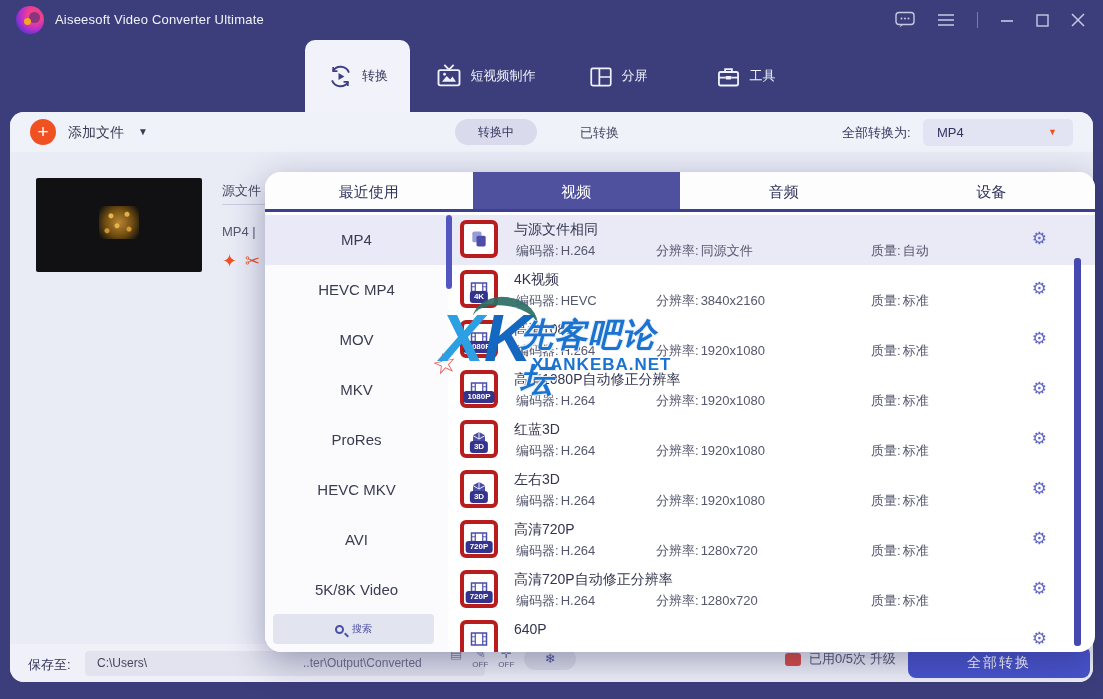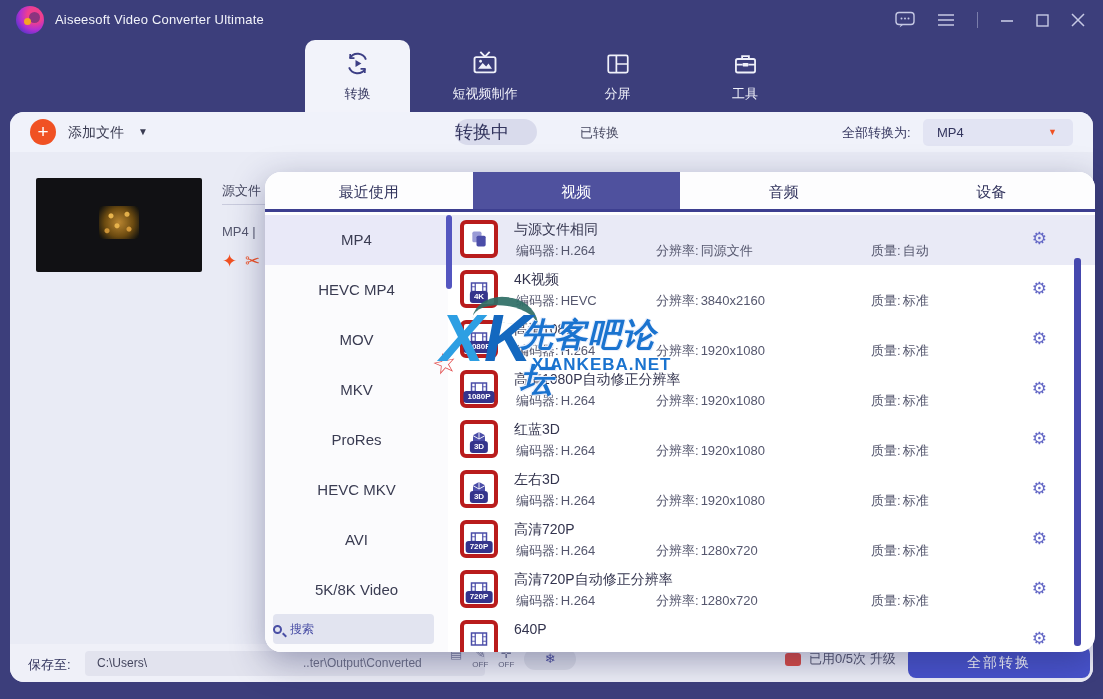--- a/index.html
+++ b/index.html
@@ -16,35 +16,35 @@
   .logo { position:absolute; left:16px; top:6px; width:28px; height:28px; border-radius:50%;
     background:radial-gradient(circle at 68% 32%, #ef3f8f 0 28%, #b32fd1 55%, #5a34c9 80%, #3c3e7b 100%); }
   .logo::after { content:""; position:absolute; left:8px; top:12px; width:7px; height:7px; border-radius:50%; background:#f5a623; }
   .logo::before { content:""; position:absolute; left:13px; top:6px; width:11px; height:11px; border-radius:50%; background:#3c2b73; opacity:.55; }
   .apptitle { position:absolute; left:55px; top:12px; color:#f2f3fa; font-size:13px; letter-spacing:.2px; }
   .tb-icons { position:absolute; right:18px; top:0; height:40px; display:flex; align-items:center; gap:22px; color:#c6c9e4; }
   .tb-icons svg { display:block; }
   .tb-sep { width:1px; height:16px; background:rgba(200,203,230,.45); }
   
   .nav { position:absolute; left:305px; top:40px; height:72px; display:flex; }
-  .navtab { display:flex; flex-direction:column; align-items:center; justify-content:center; gap:8px;
+  .navtab { display:flex; flex-direction:row; align-items:center; justify-content:center; gap:8px;
     color:#f0f1fa; font-size:13px; }
   .navtab .nicon { height:28px; display:flex; align-items:flex-end; }
   .navtab.active { background:#f2f3fa; border-radius:10px 10px 0 0; color:#33355e; }
   .t1 { width:105px; } .t2 { width:150px; } .t3 { width:115px; } .t4 { width:140px; }
   
   .shell { position:absolute; left:10px; top:112px; width:1083px; height:570px;
     background:#e9ebf5; border-radius:14px; }
   .toolbar { position:absolute; left:0; top:0; width:100%; height:40px; background:#f0f2fa; border-radius:14px 14px 0 0; }
   .addbtn { position:absolute; left:20px; top:7px; width:26px; height:26px; border-radius:50%;
     background:#f05123; color:#fff; font-size:19px; line-height:25px; text-align:center; }
   .addlabel { position:absolute; left:58px; top:12px; font-size:14px; color:#3a3c52; }
   .addcaret { position:absolute; left:128px; top:14px; font-size:10px; color:#3a3c52; }
   .pill { position:absolute; left:445px; top:7px; width:82px; height:26px; background:#d9dbec; border-radius:14px;
-    text-align:left; line-height:26px; font-size:18px; color:#33355e; }
+    text-align:center; line-height:26px; font-size:12px; color:#33355e; }
   .convertedtab { position:absolute; left:570px; top:12px; font-size:13px; color:#45475f; }
   .convlabel { position:absolute; left:832px; top:12px; font-size:13px; color:#33355e; }
   .fmtselect { position:absolute; left:913px; top:7px; width:150px; height:27px; background:#e2e4f3; border-radius:5px; }
   .fmtselect .val { position:absolute; left:14px; top:6px; font-size:13px; color:#33355e; }
   .fmtselect .arr { position:absolute; right:16px; top:8px; font-size:9px; color:#f05123; }
   
   .thumb { position:absolute; left:26px; top:66px; width:166px; height:94px; background:#111114; border-radius:2px; }
   .emblem { position:absolute; left:63px; top:28px; width:40px; height:33px; border-radius:4px;
     background:
       radial-gradient(circle at 30% 30%, rgba(238,185,80,.95) 0 2px, transparent 3px),
@@ -79,21 +79,21 @@
   .panel { position:absolute; left:265px; top:172px; width:830px; height:480px; background:#ffffff; border-radius:16px;
     box-shadow:0 10px 34px rgba(35,37,90,.38); z-index:50; overflow:hidden; }
   .ptabs { position:absolute; left:0; top:0; width:100%; height:40px; display:flex; border-bottom:3px solid #3d3f90; background:#fdfdfe; }
   .ptab { flex:1; text-align:center; line-height:40px; font-size:15px; color:#33355e; }
   .ptab.active { background:#4f519e; color:#ffffff; }
   .pbody { position:absolute; left:0; top:43px; right:0; bottom:0; }
   .sidebar { position:absolute; left:0; top:0; width:183px; height:100%; background:#fbfbfd; }
   .sitem { height:50px; text-align:center; line-height:50px; font-size:15px; color:#3a3c52; }
   .sitem.sel { background:#e9e9f8; }
   .searchbtn { position:absolute; left:8px; right:14px; bottom:8px; height:30px; background:#e2e4f0; border-radius:4px;
-    display:flex; align-items:center; gap:8px; color:#4a4fa5; font-size:12px; }
+    display:flex; align-items:center; justify-content:center; gap:8px; color:#4a4fa5; font-size:10px; }
   .lens { position:relative; width:9px; height:9px; border:2px solid #4a4fa5; border-radius:50%; display:inline-block; }
   .lens::after { content:""; position:absolute; left:7px; top:7px; width:5px; height:2px; background:#4a4fa5; transform:rotate(45deg); }
   .sscroll { position:absolute; left:181px; top:0; width:6px; height:74px; background:#5456c0; border-radius:3px; }
   .rows { position:absolute; left:187px; top:0; right:0; bottom:0; overflow:hidden; }
   .prow { position:relative; height:50px; }
   .prow.sel { background:#e9eaf6; }
   .ric { position:absolute; left:8px; top:5px; width:38px; height:38px; border:4px solid #b91c1c; border-radius:6px;
     background:#fff; display:flex; align-items:center; justify-content:center; }
   .ric .badge { position:absolute; left:50%; transform:translateX(-50%); bottom:1px; background:#34348c; color:#fff;
     font-size:8px; font-weight:bold; line-height:10px; padding:1px 4px; border-radius:3px; white-space:nowrap; }

